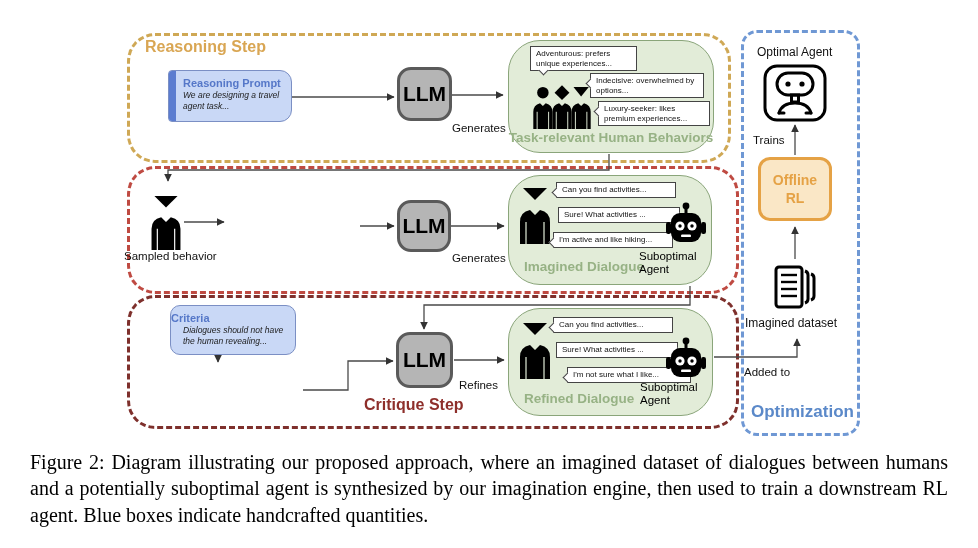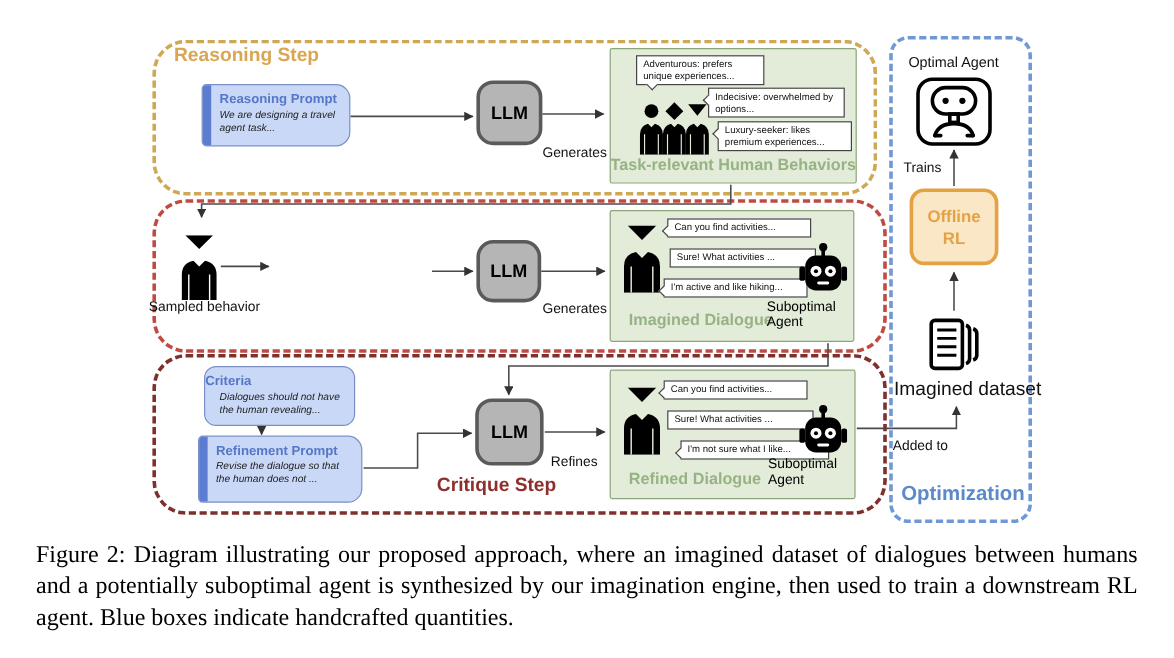--- a/index.html
+++ b/index.html
@@ -27,27 +27,27 @@
   .prompt .bar{position:absolute;left:0;top:0;bottom:0;width:7px;background:#5B7CD0;
                border-radius:3px 0 0 3px;}
   .prompt .pt{margin:6px 6px 1px 14px;font-size:11px;font-weight:bold;color:#5577C8;}
   .prompt .pb{margin:0 6px 4px 14px;font-size:8.5px;font-style:italic;color:#1c1c1c;line-height:1.25;}
   .criteria{position:absolute;background:#C9D8F6;border:1.5px solid #7B8FC4;border-radius:10px;box-sizing:border-box;}
   .criteria .pt{margin:6px 6px 1px 0;font-size:11px;font-weight:bold;color:#5577C8;}
   .criteria .pb{margin:0 6px 4px 12px;font-size:8.5px;font-style:italic;color:#1c1c1c;line-height:1.25;}
 
   
   .llm{position:absolute;background:#B5B5B5;border:3px solid #5A5A5A;border-radius:14px;
-       display:flex;align-items:center;justify-content:center;font-weight:bold;font-size:15px;
+       display:flex;align-items:center;justify-content:center;font-weight:bold;font-size:21px;
        box-sizing:border-box;color:#000;}
 
   .small-label{position:absolute;font-size:11.5px;color:#111;}
 
   
-  .gbox{position:absolute;background:#E2ECD8;border:1.5px solid #8AA57A;border-radius:2px;box-sizing:border-box;}
+  .gbox{position:absolute;background:#E2ECD8;border:1.5px solid #8AA57A;border-radius:32px;box-sizing:border-box;}
   .gtitle{position:absolute;font-weight:bold;color:#97B285;font-size:13.5px;white-space:nowrap;}
   .agent-label{position:absolute;font-size:11.5px;color:#000;line-height:1.15;}
 
   
   .bub{position:absolute;background:#fff;border:1px solid #444;padding:2px 5px;
        font-size:8px;line-height:1.2;color:#111;box-sizing:border-box;}
   .bub::after{content:"";position:absolute;width:6px;height:6px;background:#fff;}
   .tl::after{left:-4px;top:6px;border-left:1px solid #444;border-bottom:1px solid #444;transform:rotate(45deg);}
   .tr::after{right:-4px;top:6px;border-right:1px solid #444;border-top:1px solid #444;transform:rotate(45deg);}
   .tb::after{left:9px;bottom:-4px;border-bottom:1px solid #444;border-right:1px solid #444;transform:rotate(45deg);}
@@ -183,25 +183,20 @@
     </svg>
     <div class="gtitle" style="left:15px;bottom:10px;">Imagined Dialogue</div>
     <div class="agent-label" style="right:8px;bottom:8px;width:64px;">Suboptimal Agent</div>
   </div>
 
   <div class="criteria" style="left:170px;top:305px;width:126px;height:50px;">
     <div class="pt">Criteria</div>
     <div class="pb">Dialogues should not have the human revealing...</div>
   </div>
 
-  <div class="prompt" style="left:165px;top:363px;width:137px;height:56px;">
-    <div class="bar"></div>
-    <div class="pt">Refinement Prompt</div>
-    <div class="pb">Revise the dialogue so that the human does not ...</div>
-  </div>
 
   <div class="llm" style="left:396px;top:332px;width:57px;height:56px;">LLM</div>
   <div class="small-label" style="left:459px;top:379px;">Refines</div>
 
   <div class="gbox" style="left:508px;top:308px;width:205px;height:108px;">
     <svg class="abs" style="left:9px;top:14px;" width="34" height="56" viewBox="0 0 34 56">
       <g fill="#000">
         <polygon points="5,0 29,0 17,12"></polygon>
         <path d="M2,56 L2,34 Q2,24 12,22 L17,27 L22,22 Q32,24 32,34 L32,56 Z"></path>
         <g stroke="#E2ECD8" stroke-width="1.2">
@@ -255,18 +250,18 @@
       <line x1="7" y1="12" x2="23" y2="12"></line>
         <line x1="7" y1="19" x2="23" y2="19"></line>
       <line x1="7" y1="26" x2="23" y2="26"></line>
         <line x1="7" y1="33" x2="23" y2="33"></line>
     </g>
     <g stroke="#000" fill="none" stroke-width="3">
       <path d="M31,8 q3,1 3,4 v24 q0,3 -3,4"></path>
       <path d="M37,11 q3,1 3,4 v18 q0,3 -3,4"></path>
     </g>
   </svg>
-  <div class="small-label" style="left:745px;top:316px;font-size:16px;">Imagined dataset</div>
+  <div class="small-label" style="left:745px;top:316px;font-size:12px;">Imagined dataset</div>
   <div class="small-label" style="left:744px;top:366px;">Added to</div>
 
   <div class="caption">Figure 2: Diagram illustrating our proposed approach, where an imagined dataset of dialogues between humans and a potentially suboptimal agent is synthesized by our imagination engine, then used to train a downstream RL agent. Blue boxes indicate handcrafted quantities.</div>
 
 </div>
 
 </body></html>

